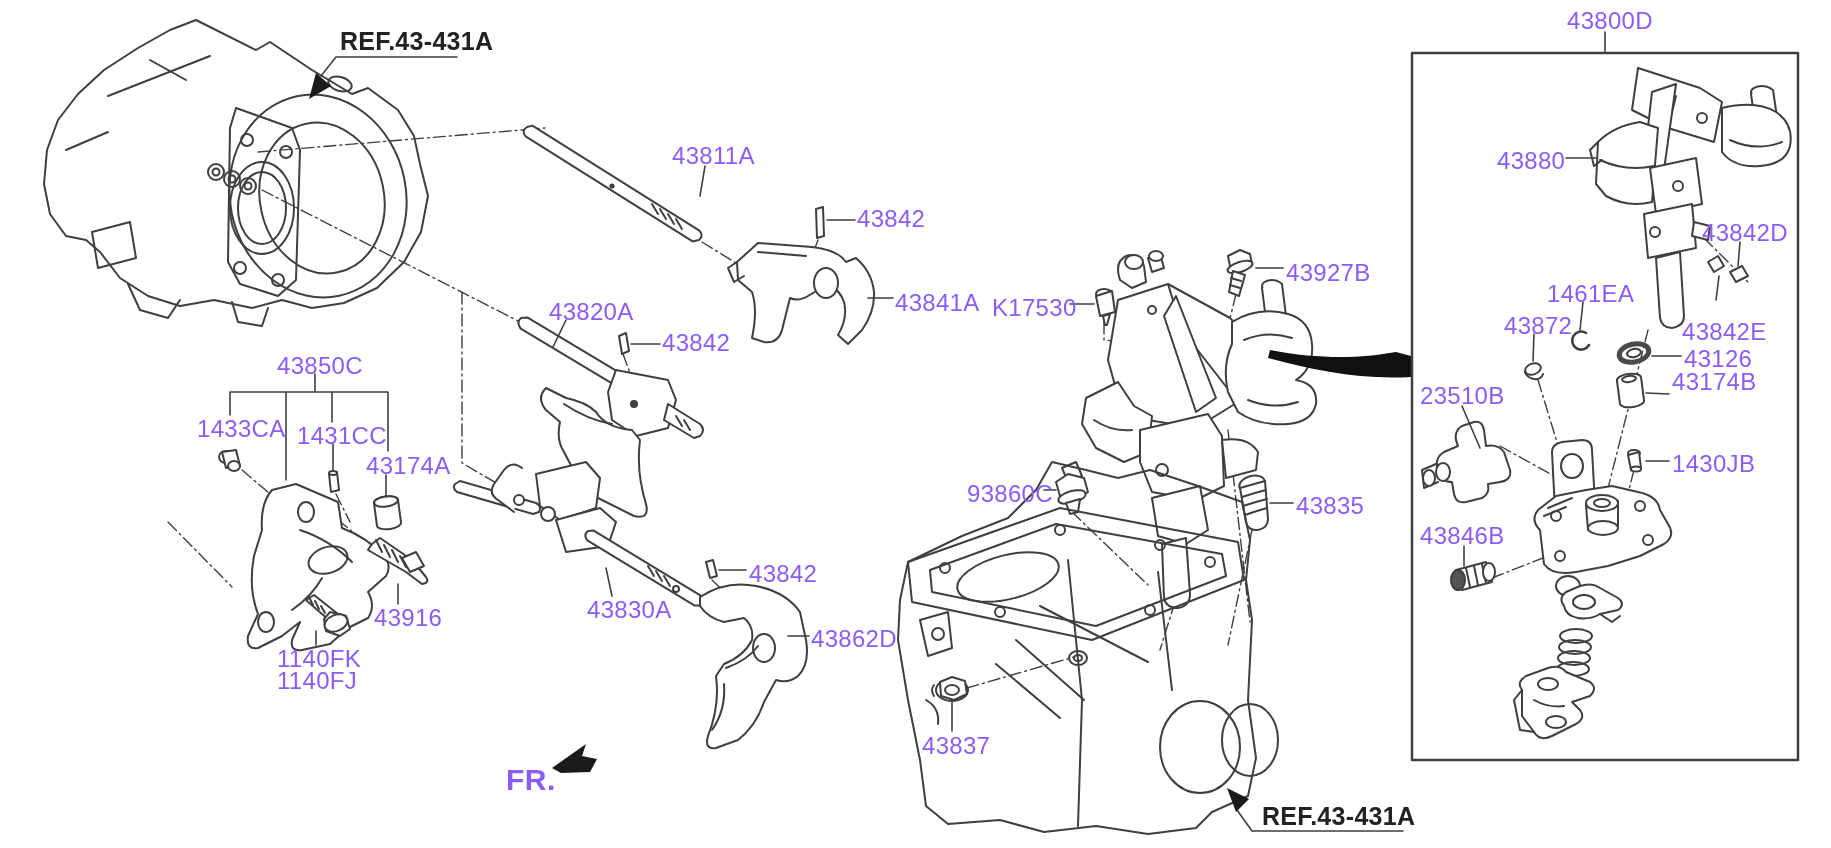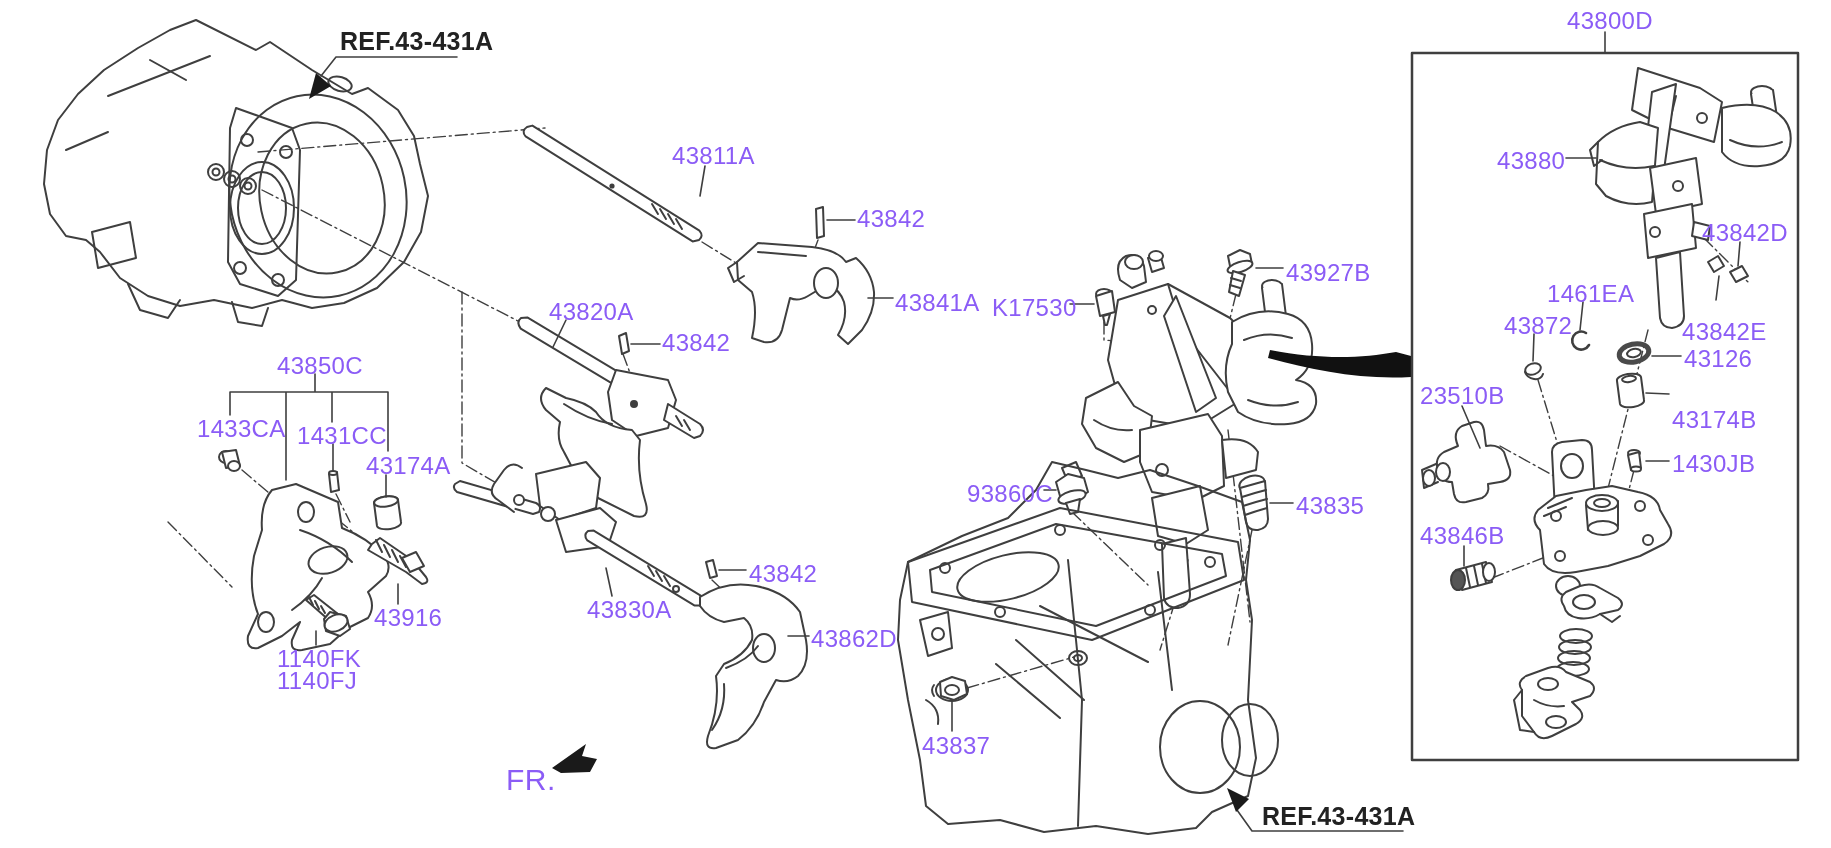--- a/index.html
+++ b/index.html
@@ -7,21 +7,21 @@
     position:relative;width:1831px;height:848px;background:#ffffff;overflow:hidden;
     font-family:"Liberation Sans","DejaVu Sans",sans-serif;
     padding-left:12px;
   }
   #art{position:absolute;left:0;top:0;width:1831px;height:848px;}
   .lbl{
     position:absolute;font-size:24px;line-height:1.05;color:#8b5cf6;
     white-space:nowrap;letter-spacing:0.3px;
   }
   .lbl.bold{font-weight:bold;font-size:25px;color:#222;}
-  .lbl.fr{font-weight:normal;font-size:30px;letter-spacing:0.5px;}
+  .lbl.fr{font-weight:bold;font-size:30px;letter-spacing:0.5px;}
 </style>
 </head>
 <body>
 
 <div id="stage">
 
   <svg id="art" viewBox="0 0 1831 848">
     <g stroke="#3f3f3f" stroke-width="2" fill="none" stroke-linejoin="round" stroke-linecap="round">
 
       <g>
@@ -404,18 +404,18 @@
   <div class="lbl" style="left:1296px;top:493px">43835</div>
   <div class="lbl" style="left:922px;top:733px">43837</div>
   <div class="lbl bold" style="left:1262px;top:803px">REF.43-431A</div>
   <div class="lbl" style="left:1567px;top:8px">43800D</div>
   <div class="lbl" style="left:1497px;top:148px">43880</div>
   <div class="lbl" style="left:1702px;top:220px">43842D</div>
   <div class="lbl" style="left:1547px;top:281px">1461EA</div>
   <div class="lbl" style="left:1504px;top:313px">43872</div>
   <div class="lbl" style="left:1682px;top:319px">43842E</div>
   <div class="lbl" style="left:1684px;top:346px">43126</div>
-  <div class="lbl" style="left:1672px;top:407px">43174B</div>
+  <div class="lbl" style="left:1672px;top:369px">43174B</div>
   <div class="lbl" style="left:1420px;top:383px">23510B</div>
   <div class="lbl" style="left:1672px;top:451px">1430JB</div>
   <div class="lbl" style="left:1420px;top:523px">43846B</div>
 
 </div>
 
 </body></html>

